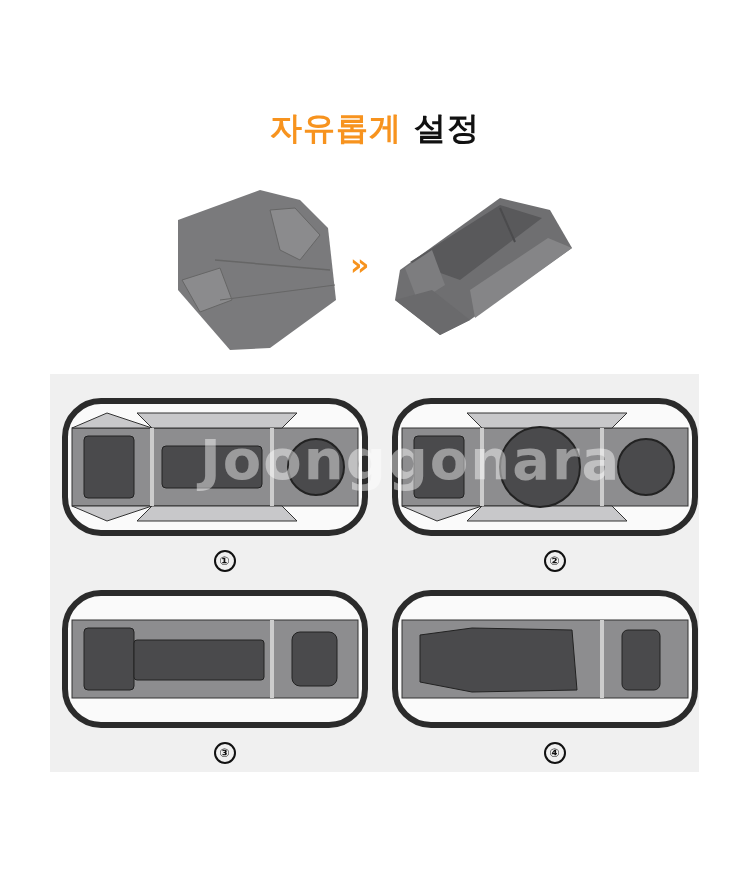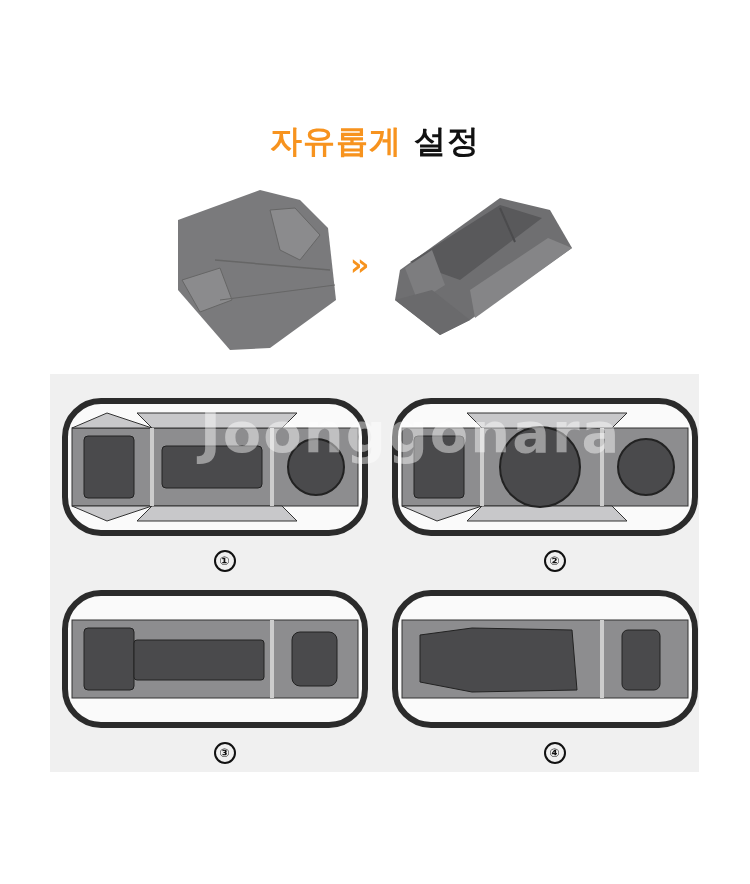--- a/index.html
+++ b/index.html
@@ -1,26 +1,26 @@
 <!DOCTYPE html>
 <html><head>
 <meta charset="utf-8">
 <style>
   html, body { margin:0; padding:0; background:#ffffff; }
   body { width:750px; height:884px; position:relative; overflow:hidden; font-family:"DejaVu Sans", sans-serif; }
-  .title { position:absolute; left:0; top:120px; width:750px; text-align:center; font-size:32px; font-weight:bold; letter-spacing:1px; }
+  .title { position:absolute; left:0; top:107px; width:750px; text-align:center; font-size:32px; font-weight:bold; letter-spacing:1px; }
   .title .accent { color:#f7931e; }
   .title .dark { color:#111111; }
   .hero { position:absolute; left:170px; top:190px; width:420px; height:170px; }
   .panel { position:absolute; left:50px; top:374px; width:649px; height:398px; background:#f0f0f0; }
   .cell { position:absolute; width:325px; height:195px; }
   .cell svg { position:absolute; left:0; top:0; }
   .num { position:absolute; width:325px; text-align:center; font-size:15px; font-weight:bold; color:#111; }
   .num span { display:inline-block; width:18px; height:18px; line-height:18px; border:2px solid #111; border-radius:50%; font-size:12px; }
-  .watermark { position:absolute; left:200px; top:400px; font-size:56px; font-weight:bold; color:rgba(255,255,255,0.45); letter-spacing:2px; pointer-events:none; }
+  .watermark { position:absolute; left:200px; top:427px; font-size:56px; font-weight:bold; color:rgba(255,255,255,0.45); letter-spacing:2px; pointer-events:none; }
 </style>
 </head>
 <body>
 
 <div class="title">
   <span class="accent">자유롭게</span>
   <span class="dark">설정</span>
 </div>
 
 <div class="hero">

